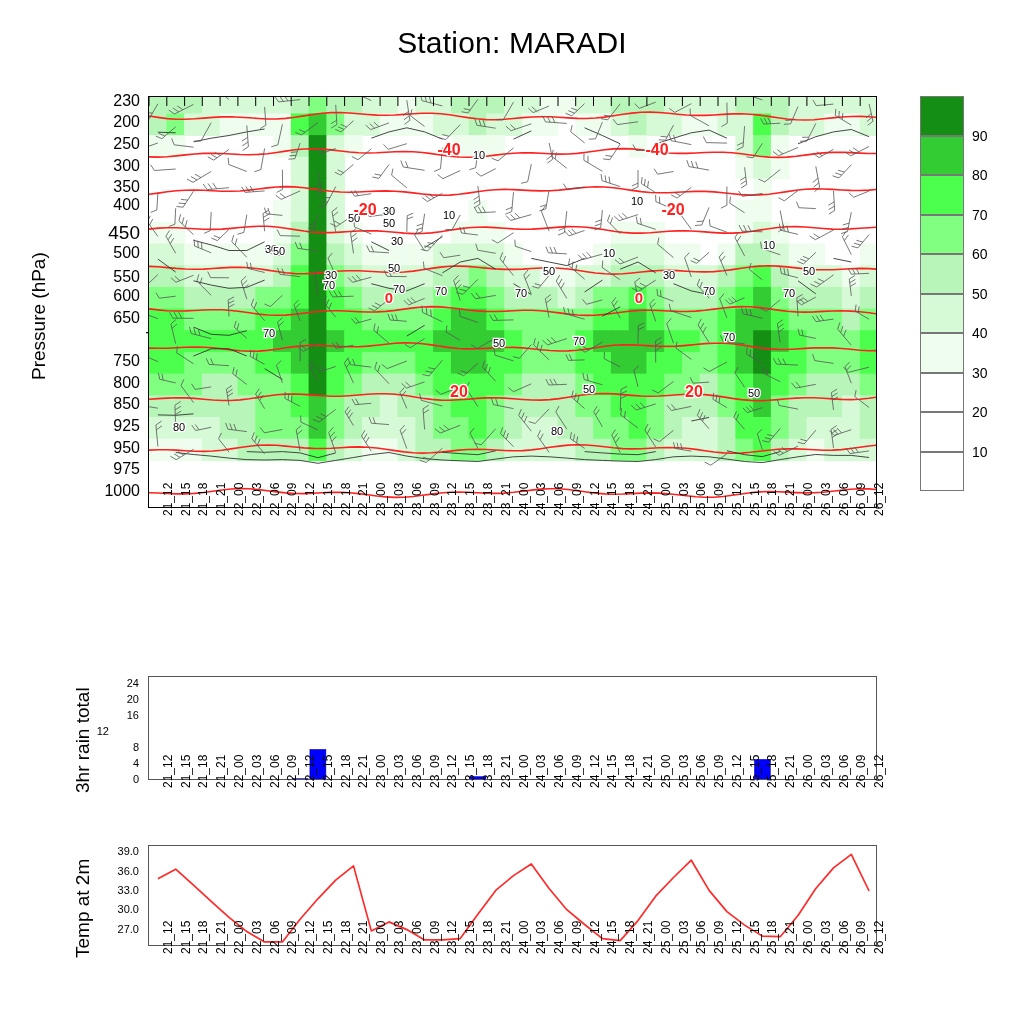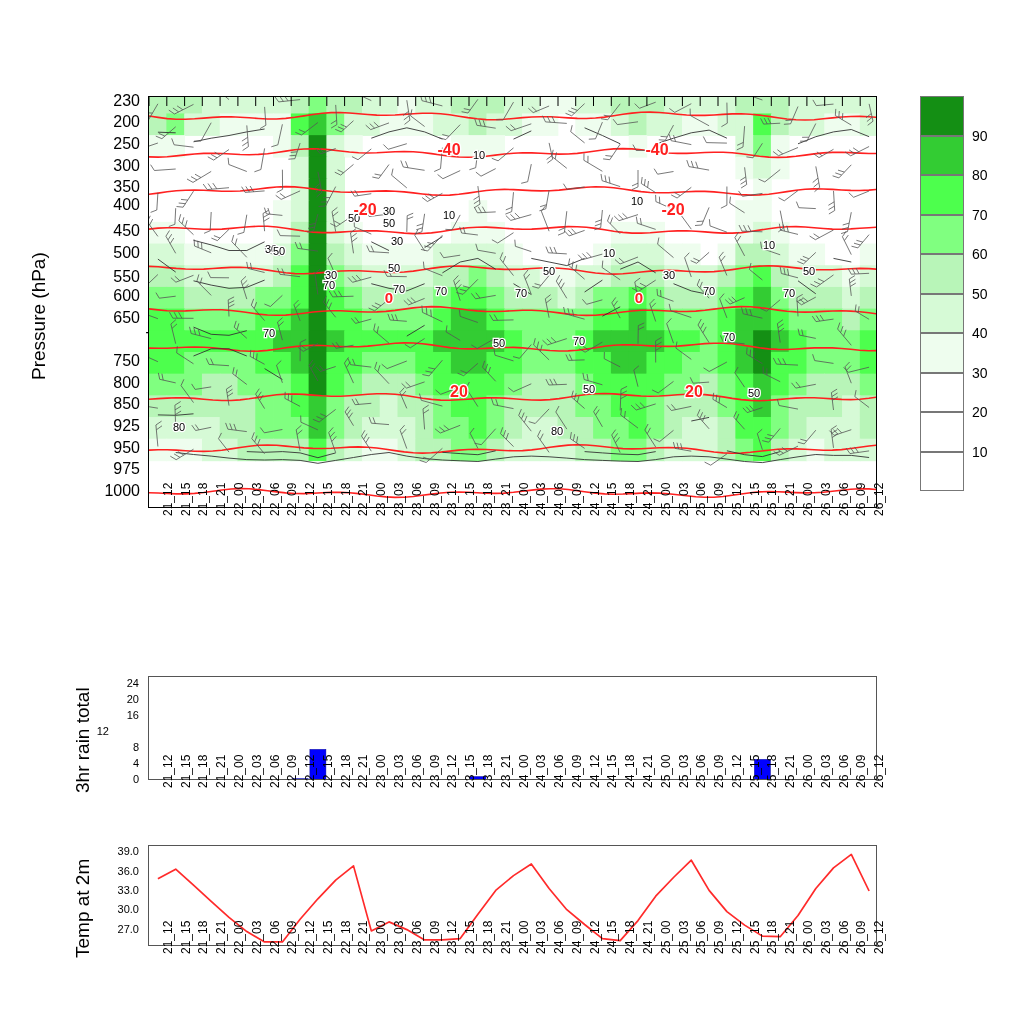--- a/index.html
+++ b/index.html
@@ -56,30 +56,31 @@
   #tempPanel{
     position:absolute;left:148px;top:845px;width:729px;height:101px;
     border:1.3px solid #555;background:#fff;box-sizing:border-box;overflow:hidden;
   }
 </style>
 </head>
 <body>
 
 <div id="root">
 
+  <div class="title">Station: MARADI</div>
 
   <div class="axis-title" id="mainYTitle" style="left: 28px; top: 380px;">Pressure (hPa)</div>
   <div id="mainYLabels">
       <div class="ylab" style="font-size: 16px; right: 884px; top: 92.72px;">230</div>
       <div class="ylab" style="font-size: 16px; right: 884px; top: 114.404px;">200</div>
       <div class="ylab" style="font-size: 16px; right: 884px; top: 136.088px;">250</div>
       <div class="ylab" style="font-size: 16px; right: 884px; top: 157.773px;">300</div>
       <div class="ylab" style="font-size: 16px; right: 884px; top: 179.457px;">350</div>
       <div class="ylab" style="font-size: 16px; right: 884px; top: 197px;">400</div>
-      <div class="ylab" style="font-size: 16px; right: 884px; top: 222.825px;">450</div>
+      <div class="ylab" style="font-size: 19px; right: 884px; top: 222.825px;">450</div>
       <div class="ylab" style="font-size: 16px; right: 884px; top: 244.509px;">500</div>
       <div class="ylab" style="font-size: 16px; right: 884px; top: 269px;">550</div>
       <div class="ylab" style="font-size: 16px; right: 884px; top: 287.878px;">600</div>
       <div class="ylab" style="font-size: 16px; right: 884px; top: 309.562px;">650</div>
       <div class="ylab" style="font-size: 16px; right: 852px; top: 331.246px;">700</div>
       <div class="ylab" style="font-size: 16px; right: 884px; top: 352.931px;">750</div>
       <div class="ylab" style="font-size: 16px; right: 884px; top: 374.615px; text-align: right;">800</div>
       <div class="ylab" style="font-size: 16px; right: 884px; top: 396.299px;">850</div>
       <div class="ylab" style="font-size: 16px; right: 884px; top: 417.983px;">925</div>
       <div class="ylab" style="font-size: 16px; right: 884px; top: 439.667px;">950</div>

